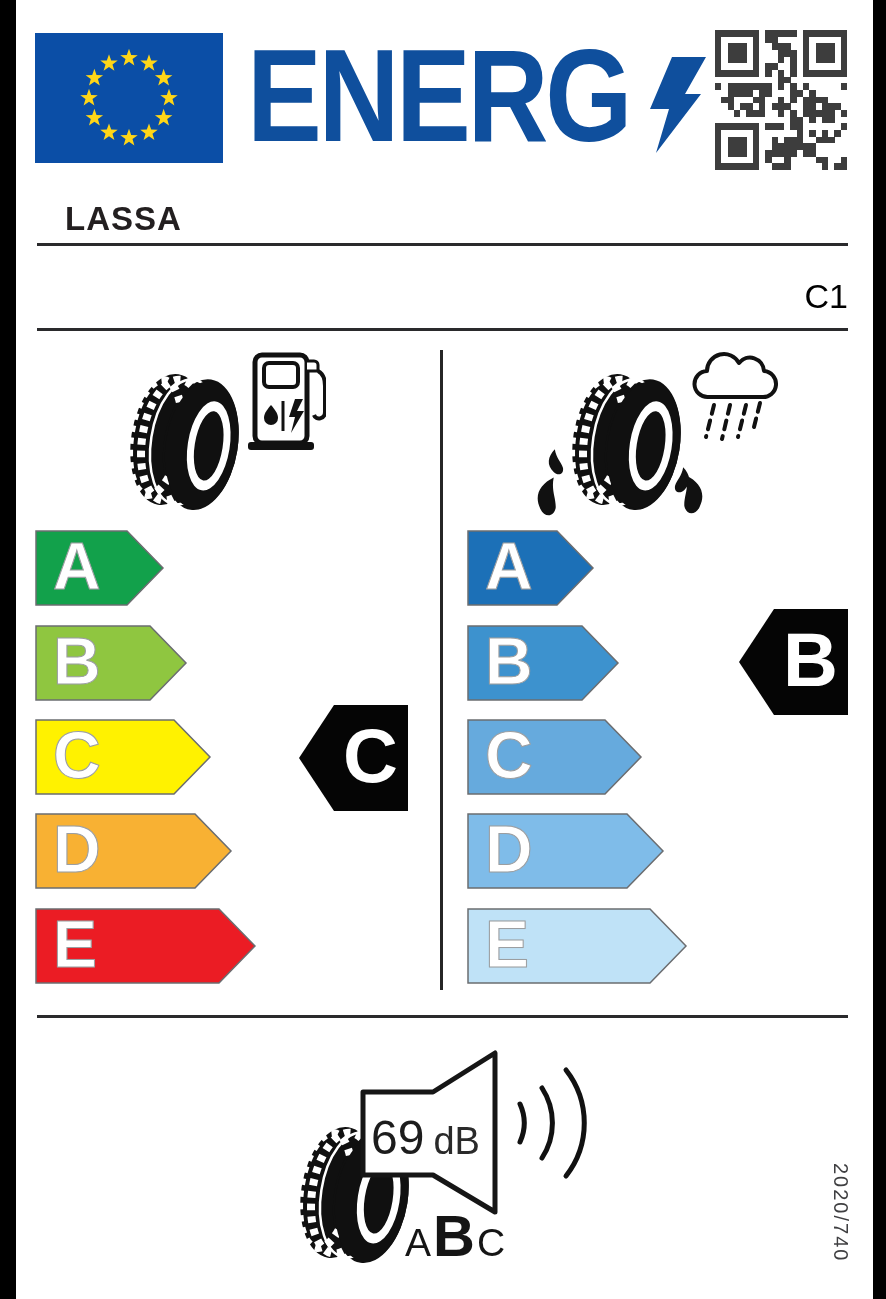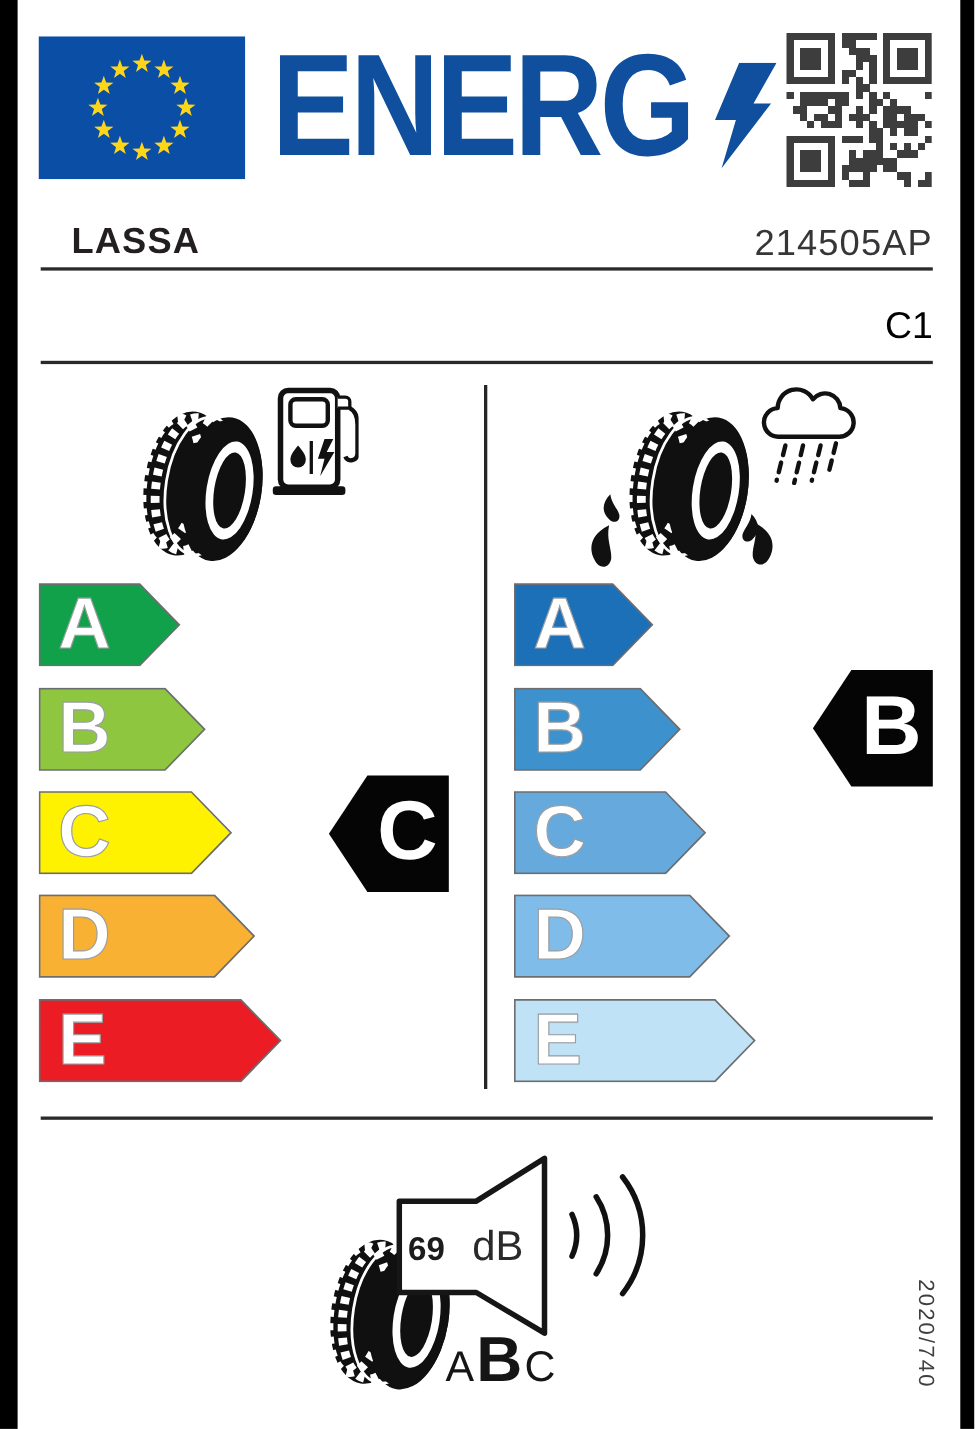--- a/index.html
+++ b/index.html
@@ -34,22 +34,22 @@
     font-size:66px;font-weight:bold;line-height:73px;color:#fff;
     -webkit-text-stroke:1px #9b9ea1;text-shadow:0 0 1px #9b9ea1;
   }
   .indicator{position:absolute;width:113px;height:110px;}
   .indicator .ind-letter{
     position:absolute;left:34px;right:0;top:0;bottom:0;text-align:center;
     font-size:76px;font-weight:bold;line-height:106px;color:#fff;
   }
   
   .db-text{position:absolute;left:371px;top:1114px;line-height:1;white-space:nowrap;color:#1c1c1c;}
-  .db-val{font-size:30px;font-weight:bold;}
-  .db-unit{font-size:38px;margin-left:25px;font-weight:normal;color:#2a2a2a;}
+  .db-val{font-size:48px;font-weight:normal;}
+  .db-unit{font-size:38px;margin-left:9px;font-weight:normal;color:#2a2a2a;}
   .abc{position:absolute;left:405px;top:1207px;display:flex;align-items:baseline;line-height:1;color:#151515;}
   .abc .a,.abc .c{font-size:39px;}
   .abc .b{font-size:58px;font-weight:bold;margin:0 2px;}
   .reg{
     position:absolute;left:829px;top:1163px;font-size:20px;letter-spacing:2px;color:#3f3f41;
     writing-mode:vertical-rl;line-height:1.2;
   }
 </style>
 </head>
 <body>
@@ -324,21 +324,20 @@
         <rect x="1" y="20" width="1.02" height="1.02"></rect>
         <rect x="2" y="20" width="1.02" height="1.02"></rect>
         <rect x="3" y="20" width="1.02" height="1.02"></rect>
         <rect x="4" y="20" width="1.02" height="1.02"></rect>
         <rect x="5" y="20" width="1.02" height="1.02"></rect>
         <rect x="6" y="20" width="1.02" height="1.02"></rect>
       </g>
   </svg>
 
   <div class="brand">LASSA</div>
-  <div class="article">214505AP</div>
   <div class="rule" style="top:243px"></div>
 
   <div class="tclass">C1</div>
   <div class="rule" style="top:328px"></div>
 
   <div class="divider"></div>
 
   <svg class="abs" style="left:128px;top:372px" width="112" height="140" viewBox="0 0 112 140">
       <use href="#tire-icon"></use>
     </svg>

